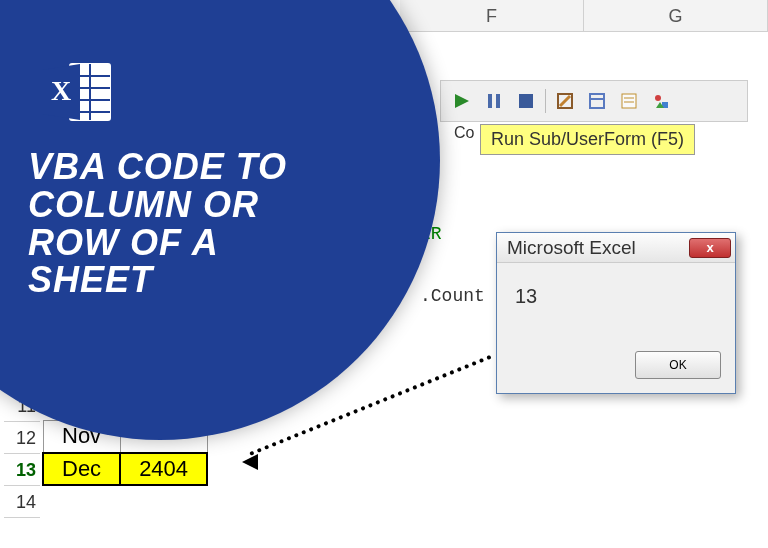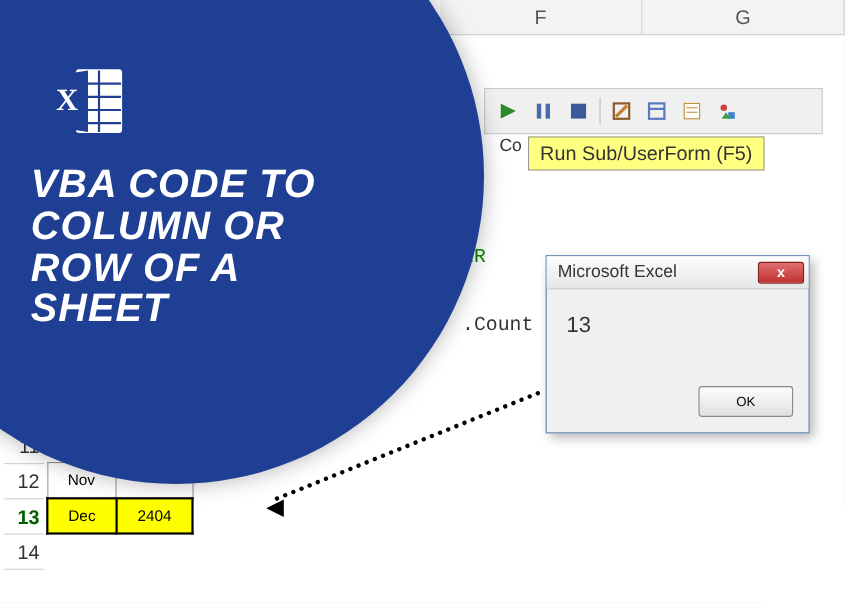--- a/index.html
+++ b/index.html
@@ -86,21 +86,22 @@
 }
 .row-h.bold { font-weight: 700; color: #006000; }
 .sheet-cells {
   position: absolute;
   top: 420px; left: 42px;
 }
 .sheet-cells table { border-collapse: collapse; }
 .sheet-cells td {
   border: 1px solid #999;
   height: 32px;
-  font-size: 14px;
+  font-size: 22px;
+  text-align: center;
   padding: 0 18px;
 }
 .sheet-cells tr.hl td { background: #ffff00; border: 2px solid #000; }
 .msgbox {
   position: absolute;
   top: 232px; left: 496px;
   width: 240px;
   background: #f0f0f0;
   border: 1px solid #5a7fb0;
   box-shadow: 4px 4px 10px rgba(0,0,0,0.3);
@@ -108,21 +109,21 @@
 .msgbox-titlebar {
   height: 30px;
   background: linear-gradient(#fdfdfd, #e6e6e6);
   display: flex;
   align-items: center;
   justify-content: space-between;
   padding: 0 4px 0 10px;
   border-bottom: 1px solid #ccc;
 }
 .msgbox-title {
-  font-size: 16px;
+  font-size: 19px;
   color: #333;
 }
 .msgbox-close {
   width: 42px; height: 20px;
   background: linear-gradient(#e07070, #c03030);
   border: 1px solid #802020;
   border-radius: 3px;
   color: #fff;
   text-align: center;
   font-size: 13px;

